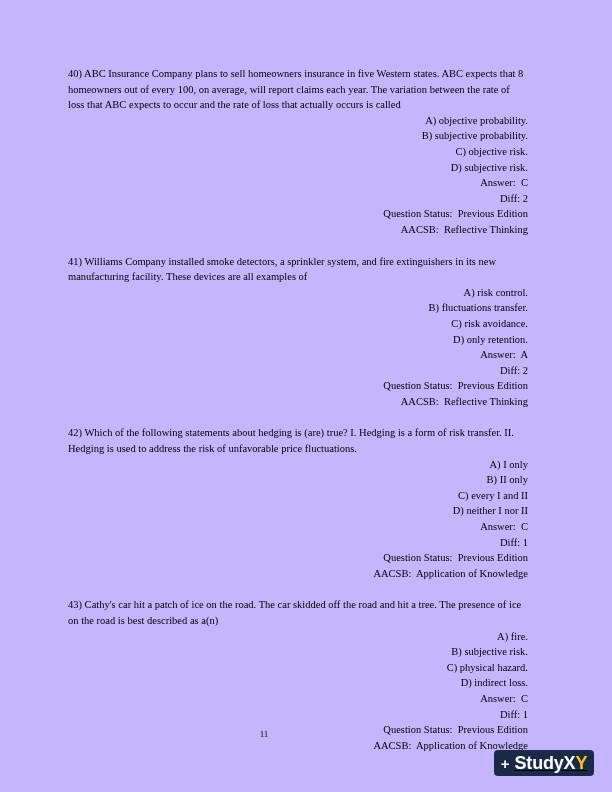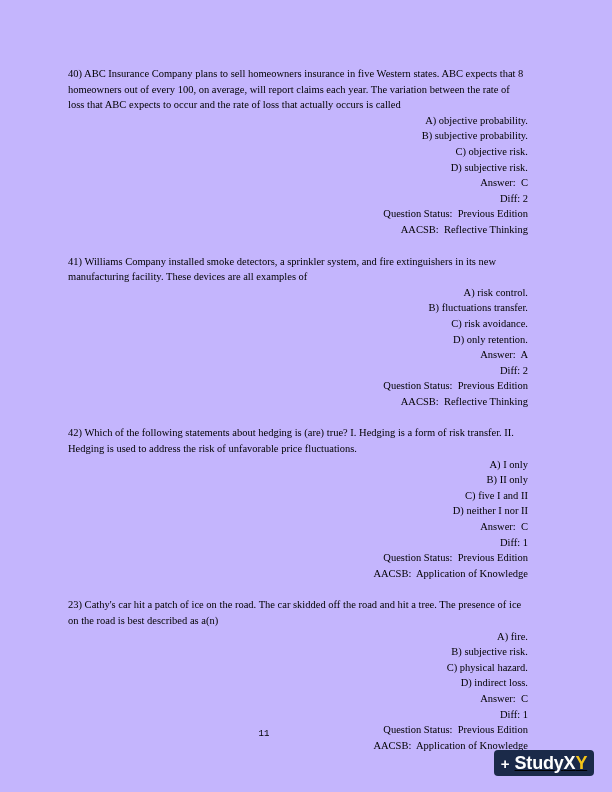--- a/index.html
+++ b/index.html
@@ -43,21 +43,21 @@
     line-height: 15.6px;
     text-align: left;
   }
   .page-number {
     position: absolute;
     left: 0;
     top: 729px;
     width: 528px;
     text-align: center;
     font-size: 9px;
-    font-family: Liberation Mono, monospace;
+    font-family: Liberation Serif, serif;
   }
   .watermark {
     position: absolute;
     right: 18px;
     bottom: 16px;
     width: 100px;
     height: 26px;
     background: #1b2a49;
     border-radius: 4px;
     display: flex;
@@ -112,30 +112,30 @@
       <div class="line">Question Status:  Previous Edition</div>
       <div class="line">AACSB:  Reflective Thinking</div>
     </div>
 
     <div class="question-block">
       <div class="stem">42) Which of the following statements about hedging is (are) true?
 I.   Hedging is a form of risk transfer.
 II.  Hedging is used to address the risk of unfavorable price fluctuations.</div>
       <div class="line">A) I only</div>
       <div class="line">B) II only</div>
-      <div class="line">C) five I and II</div>
+      <div class="line">C) every I and II</div>
       <div class="line">D) neither I nor II</div>
       <div class="line">Answer:  C</div>
       <div class="line">Diff: 1</div>
       <div class="line">Question Status:  Previous Edition</div>
       <div class="line">AACSB:  Application of Knowledge</div>
     </div>
 
     <div class="question-block">
-      <div class="stem">23) Cathy's car hit a patch of ice on the road. The car skidded off the road and hit a tree. The presence of ice on the road is best described as a(n)</div>
+      <div class="stem">43) Cathy's car hit a patch of ice on the road. The car skidded off the road and hit a tree. The presence of ice on the road is best described as a(n)</div>
       <div class="line">A) fire.</div>
       <div class="line">B) subjective risk.</div>
       <div class="line">C) physical hazard.</div>
       <div class="line">D) indirect loss.</div>
       <div class="line">Answer:  C</div>
       <div class="line">Diff: 1</div>
       <div class="line">Question Status:  Previous Edition</div>
       <div class="line">AACSB:  Application of Knowledge</div>
     </div>
 

